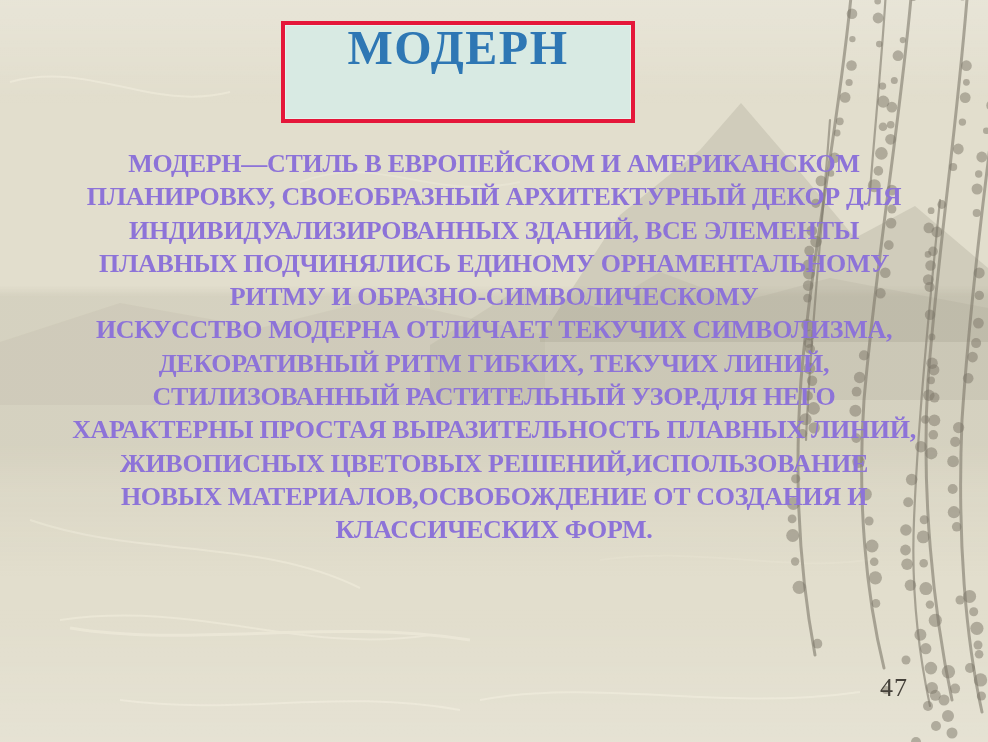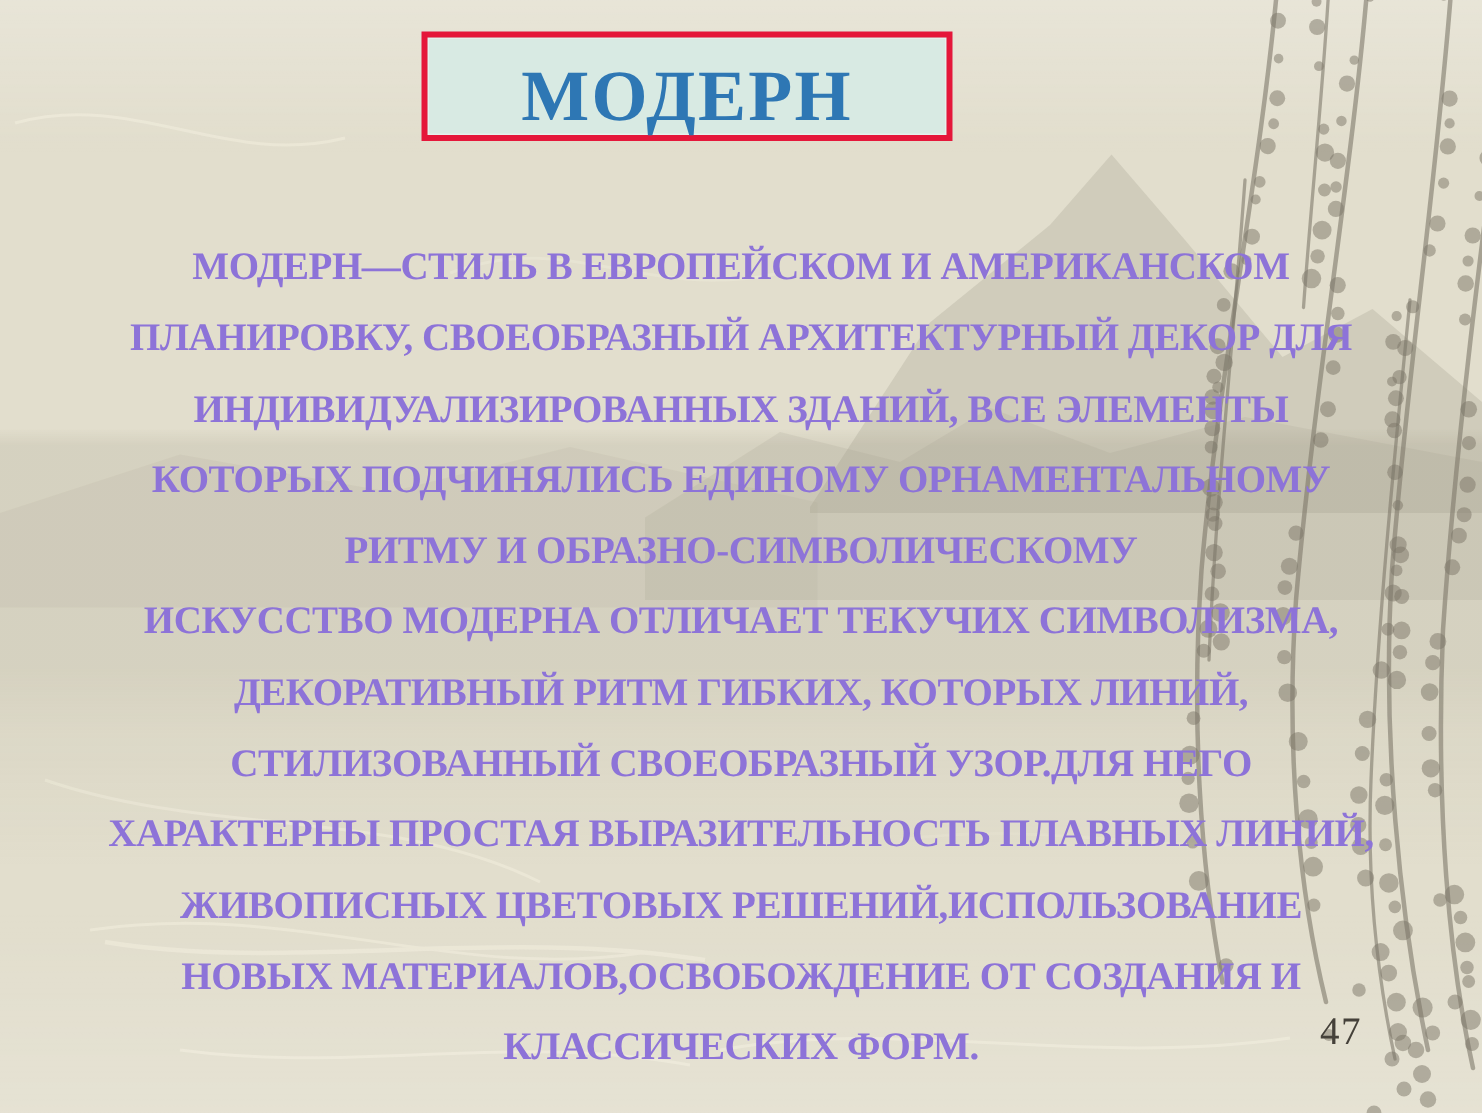--- a/index.html
+++ b/index.html
@@ -24,35 +24,35 @@
       linear-gradient(180deg, rgba(0,0,0,0) 0 38.5%, rgba(150,146,126,.16) 40% 60%, rgba(150,146,126,.07) 66%, rgba(0,0,0,0) 78%),
       linear-gradient(180deg, rgba(255,255,255,0) 82%, rgba(255,255,255,.14) 100%);
     z-index:1;
   }
   svg.bg{position:absolute;inset:0;z-index:0;}
   svg.branches{position:absolute;inset:0;z-index:2;pointer-events:none;}
   .strand{fill:none;stroke:var(--branch);stroke-width:3;stroke-linecap:round;opacity:.58;}
   .strand.thin{stroke-width:2.2;}
   #berries circle,.cluster circle{fill:var(--branch);opacity:.5;}
   .title-box{
-    position:absolute;left:281px;top:21px;width:354px;height:73px;box-sizing:border-box;
+    position:absolute;left:281px;top:21px;width:354px;height:102px;box-sizing:border-box;
     background:var(--title-box-bg);border:4px solid var(--title-box-border);
-    display:flex;align-items:flex-end;justify-content:center;z-index:3;
+    display:flex;align-items:flex-start;justify-content:center;z-index:3;
     box-shadow:0 0 0 1px rgba(255,255,255,.35) inset;
   }
   .title-box .title{
     font-weight:bold;font-size:48px;letter-spacing:1.5px;color:var(--title-text);
     line-height:1;transform:translateY(-1px);
   }
   .body-text{
     position:absolute;left:0;right:0;top:147px;z-index:3;
     text-align:center;color:var(--body-text);font-weight:bold;font-size:26px;
     letter-spacing:-0.3px;
   }
-  .body-text .line{white-space:nowrap;line-height:33.3px;height:33.3px;margin-top:14px;}
+  .body-text .line{white-space:nowrap;line-height:33.3px;height:33.3px;}
   .page-number{
     position:absolute;left:880px;top:673px;z-index:3;
     font-size:26px;color:var(--page-number);letter-spacing:1px;
   }
 </style>
 </head>
 <body>
 
 <div class="slide">
 
@@ -246,25 +246,25 @@
   </svg>
 
   <div class="title-box">
     <span class="title">МОДЕРН</span>
   </div>
 
   <div class="body-text">
     <div class="line">МОДЕРН—СТИЛЬ В ЕВРОПЕЙСКОМ И АМЕРИКАНСКОМ</div>
     <div class="line">ПЛАНИРОВКУ, СВОЕОБРАЗНЫЙ АРХИТЕКТУРНЫЙ ДЕКОР ДЛЯ</div>
     <div class="line">ИНДИВИДУАЛИЗИРОВАННЫХ ЗДАНИЙ, ВСЕ ЭЛЕМЕНТЫ</div>
-    <div class="line">КОТОРЫХ ПОДЧИНЯЛИСЬ ЕДИНОМУ ОРНАМЕНТАЛЬНОМУ</div>
+    <div class="line">ПЛАВНЫХ ПОДЧИНЯЛИСЬ ЕДИНОМУ ОРНАМЕНТАЛЬНОМУ</div>
     <div class="line">РИТМУ И ОБРАЗНО-СИМВОЛИЧЕСКОМУ</div>
     <div class="line">ИСКУССТВО МОДЕРНА ОТЛИЧАЕТ ТЕКУЧИХ СИМВОЛИЗМА,</div>
-    <div class="line">ДЕКОРАТИВНЫЙ РИТМ ГИБКИХ, КОТОРЫХ ЛИНИЙ,</div>
-    <div class="line">СТИЛИЗОВАННЫЙ СВОЕОБРАЗНЫЙ УЗОР.ДЛЯ НЕГО</div>
+    <div class="line">ДЕКОРАТИВНЫЙ РИТМ ГИБКИХ, ТЕКУЧИХ ЛИНИЙ,</div>
+    <div class="line">СТИЛИЗОВАННЫЙ РАСТИТЕЛЬНЫЙ УЗОР.ДЛЯ НЕГО</div>
     <div class="line">ХАРАКТЕРНЫ ПРОСТАЯ ВЫРАЗИТЕЛЬНОСТЬ ПЛАВНЫХ ЛИНИЙ,</div>
     <div class="line">ЖИВОПИСНЫХ ЦВЕТОВЫХ РЕШЕНИЙ,ИСПОЛЬЗОВАНИЕ</div>
     <div class="line">НОВЫХ МАТЕРИАЛОВ,ОСВОБОЖДЕНИЕ ОТ СОЗДАНИЯ И</div>
     <div class="line">КЛАССИЧЕСКИХ ФОРМ.</div>
   </div>
 
   <div class="page-number">47</div>
 
 </div>
 

